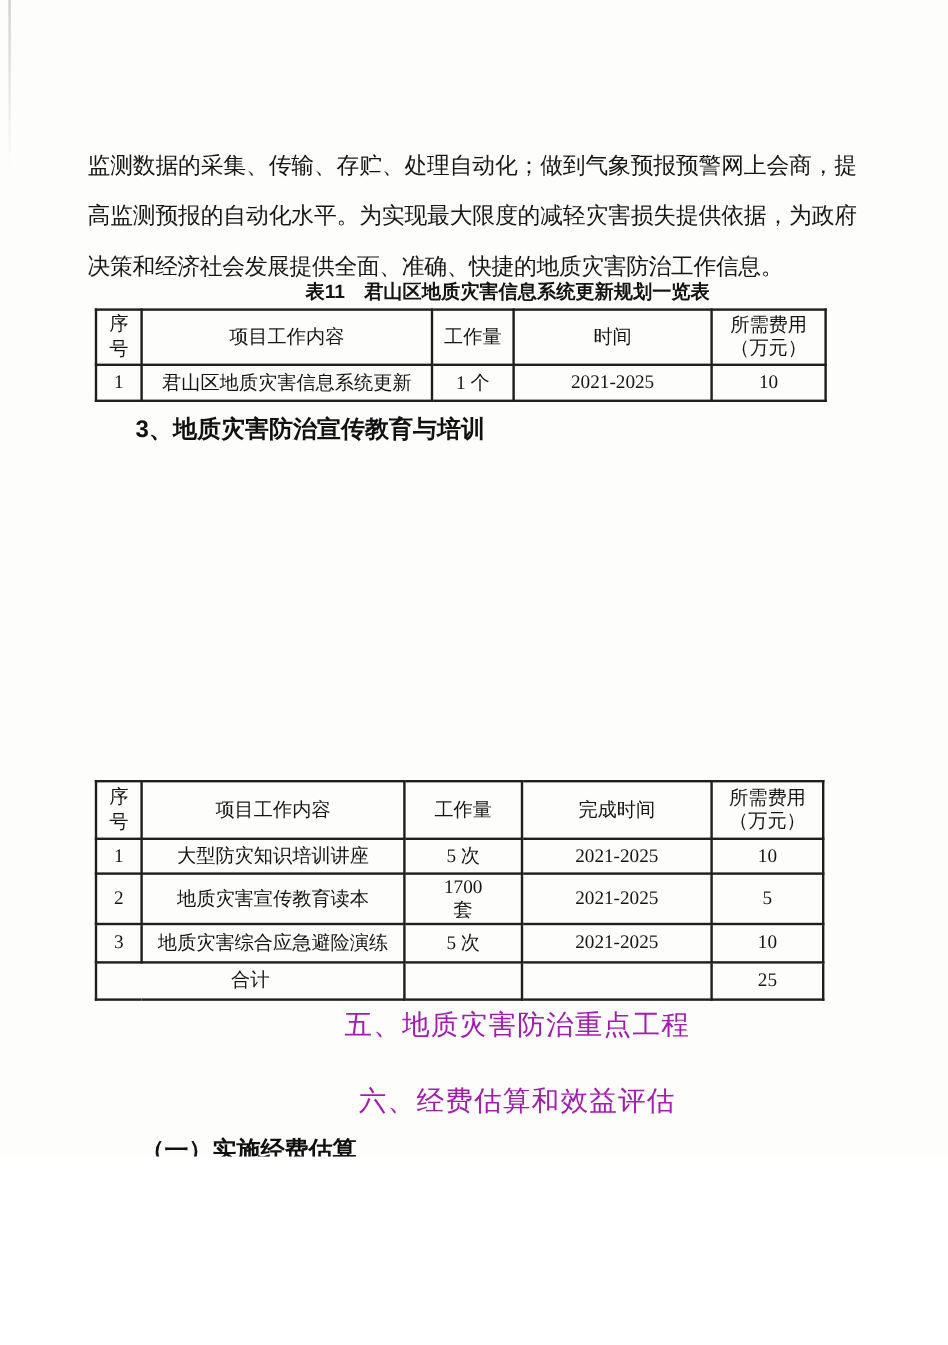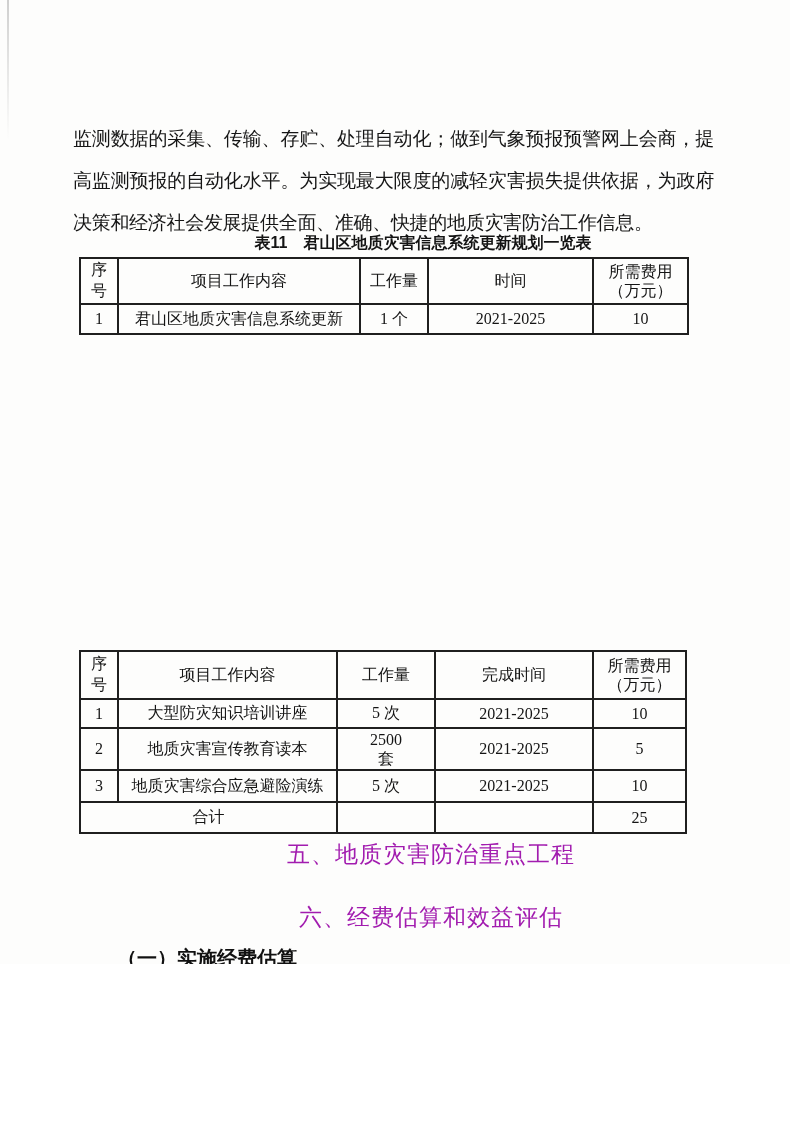--- a/index.html
+++ b/index.html
@@ -163,20 +163,21 @@
       <tr>
         <td>1</td>
         <td>君山区地质灾害信息系统更新</td>
         <td>1 个</td>
         <td>2021-2025</td>
         <td>10</td>
       </tr>
     </tbody>
   </table>
 
+  <div class="sec-heading h3">3、地质灾害防治宣传教育与培训</div>
 
 
 
   <table class="doc-table t12">
     <colgroup>
       <col style="width:38px">
         <col style="width:219px">
         <col style="width:98px">
       <col style="width:158px">
         <col style="width:93px">
@@ -195,21 +196,21 @@
       <tr class="r1">
         <td>1</td>
         <td class="cell-left">大型防灾知识培训讲座</td>
         <td>5 次</td>
         <td>2021-2025</td>
         <td>10</td>
       </tr>
       <tr class="r2">
         <td>2</td>
         <td class="cell-left">地质灾害宣传教育读本</td>
-        <td class="pre">2500
+        <td class="pre">1700
 套</td>
         <td>2021-2025</td>
         <td>5</td>
       </tr>
       <tr class="r3">
         <td>3</td>
         <td class="cell-left">地质灾害综合应急避险演练</td>
         <td>5 次</td>
         <td>2021-2025</td>
         <td>10</td>

